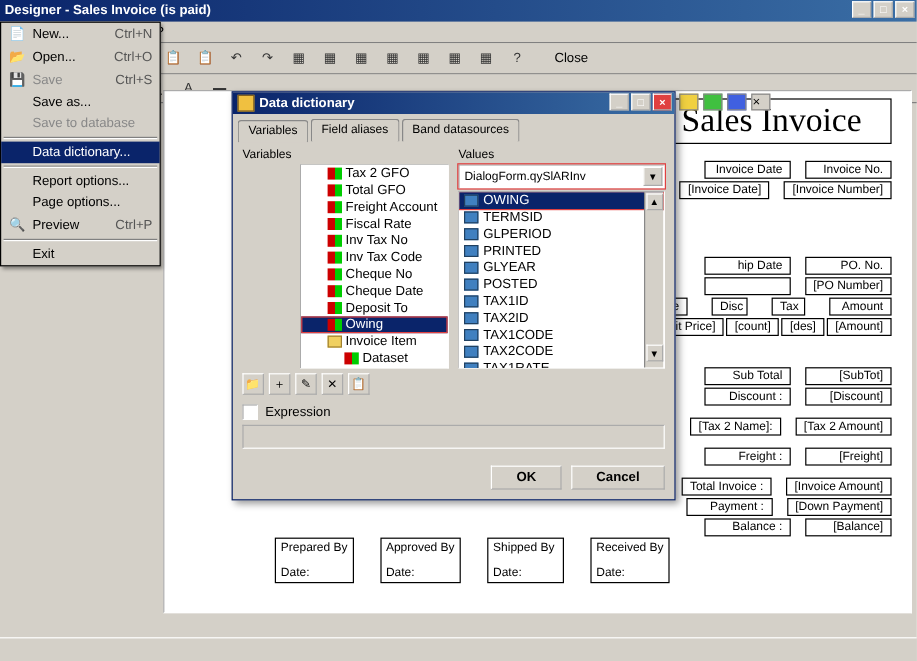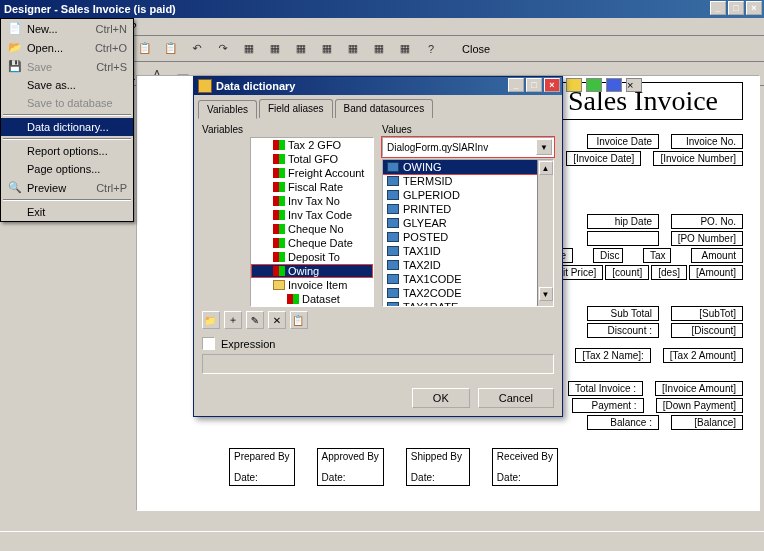--- a/index.html
+++ b/index.html
@@ -66,21 +66,21 @@
   .sb-btn { width: 14px; height: 14px; background: #d4d0c8; border: 1px outset #fff; font-size: 8px; display: flex; align-items: center; justify-content: center; margin: 1px auto; }
   
   .icon-row { display: flex; gap: 4px; margin-top: 4px; }
   .sm-btn { width: 18px; height: 18px; border: 1px outset #fff; background: #d4d0c8; cursor: pointer; display: flex; align-items: center; justify-content: center; font-size: 10px; }
   
   .expr-row { display: flex; align-items: center; margin-top: 8px; gap: 6px; }
   .expr-check { width: 13px; height: 13px; border: 1px inset #fff; background: white; }
   .expr-input { flex: 1; height: 20px; border: 1px inset #fff; background: #d4d0c8; margin-top: 4px; }
   
   .dlg-buttons { display: flex; justify-content: flex-end; gap: 8px; padding: 8px; }
-  .btn { padding: 3px 20px; border: 1px outset #fff; background: #d4d0c8; cursor: pointer; font-size: 11px; }
+  .btn { padding: 3px 20px; border: 1px outset #fff; background: #d4d0c8; cursor: pointer; font-size: 11px; font-weight: bold; }
   
   .design-surface { position: absolute; top: 75px; left: 136px; right: 4px; bottom: 40px; background: white; border: 1px inset #fff; overflow: hidden; z-index: 50; }
   .report-canvas { position: absolute; top: 0; left: 400px; right: 10px; padding: 6px; }
   .rpt-title { font-family: 'Times New Roman', serif; font-size: 28px; font-weight: normal; text-align: center; border: 1px solid #000; padding: 2px 12px; margin-bottom: 14px; }
   .rpt-row { display: flex; gap: 12px; margin-bottom: 2px; justify-content: flex-end; }
   .rpt-cell { border: 1px solid #000; padding: 1px 6px; font-size: 10px; min-width: 72px; text-align: right; background: white; }
   .rpt-cell.right { text-align: right; }
   .sig-cell { border: 1px solid #000; padding: 2px 4px; font-size: 10px; min-width: 64px; }
   
   .side-icons { position: absolute; top: 78px; right: 122px; display: flex; gap: 4px; z-index: 70; }
@@ -247,20 +247,24 @@
     <div class="rpt-row">
         <div class="rpt-cell right">Discount :</div>
         <div class="rpt-cell right">[Discount]</div>
       </div>
     <div style="height:8px"></div>
     <div class="rpt-row">
         <div class="rpt-cell right">[Tax 2 Name]:</div>
         <div class="rpt-cell right">[Tax 2 Amount]</div>
       </div>
     <div style="height:8px"></div>
+    <div class="rpt-row">
+        <div class="rpt-cell right">Freight :</div>
+        <div class="rpt-cell right">[Freight]</div>
+      </div>
     <div style="height:8px"></div>
     <div class="rpt-row">
         <div class="rpt-cell right">Total Invoice :</div>
         <div class="rpt-cell right">[Invoice Amount]</div>
       </div>
     <div class="rpt-row">
         <div class="rpt-cell right">Payment :</div>
         <div class="rpt-cell right">[Down Payment]</div>
       </div>
     <div class="rpt-row">

